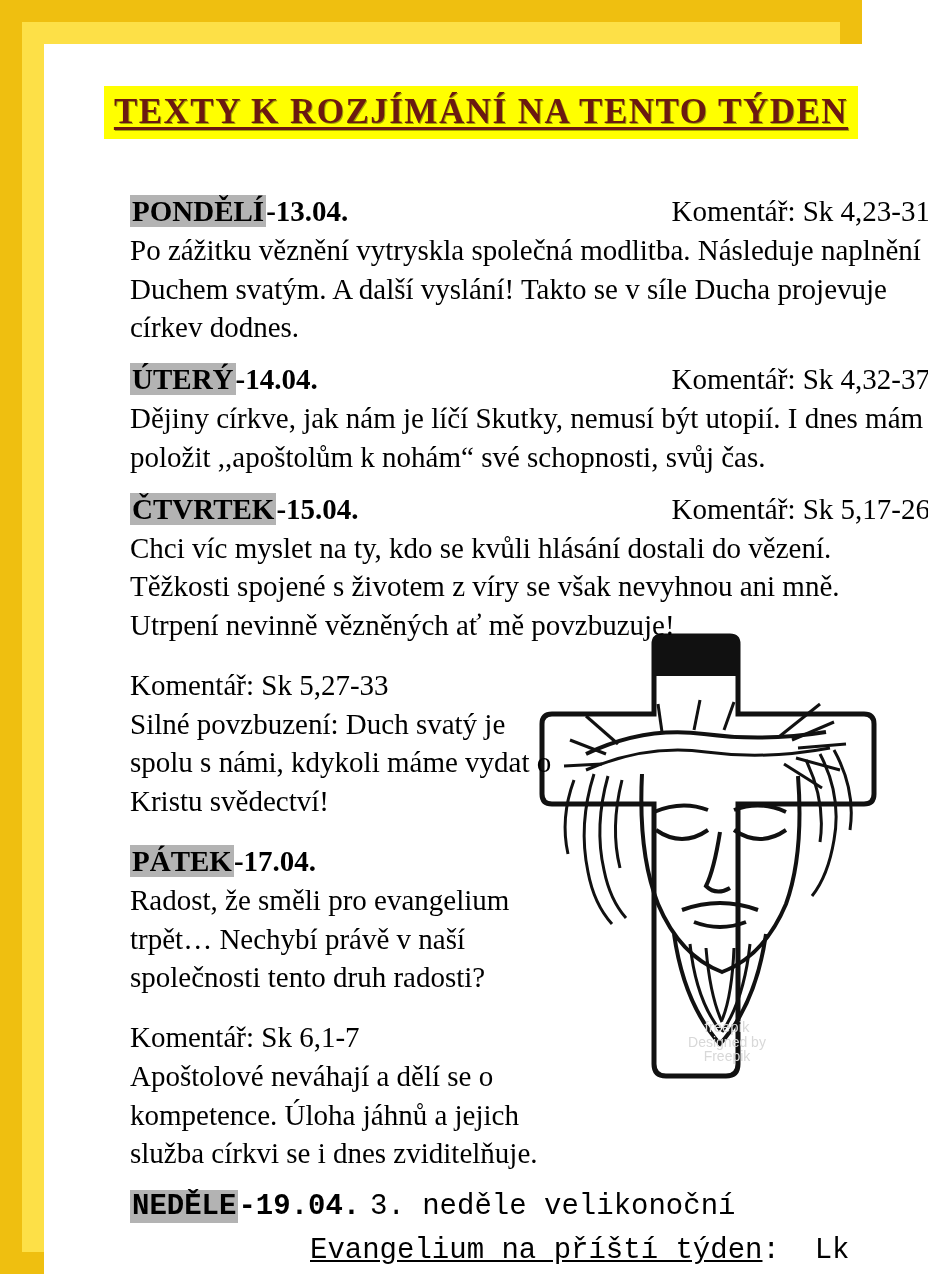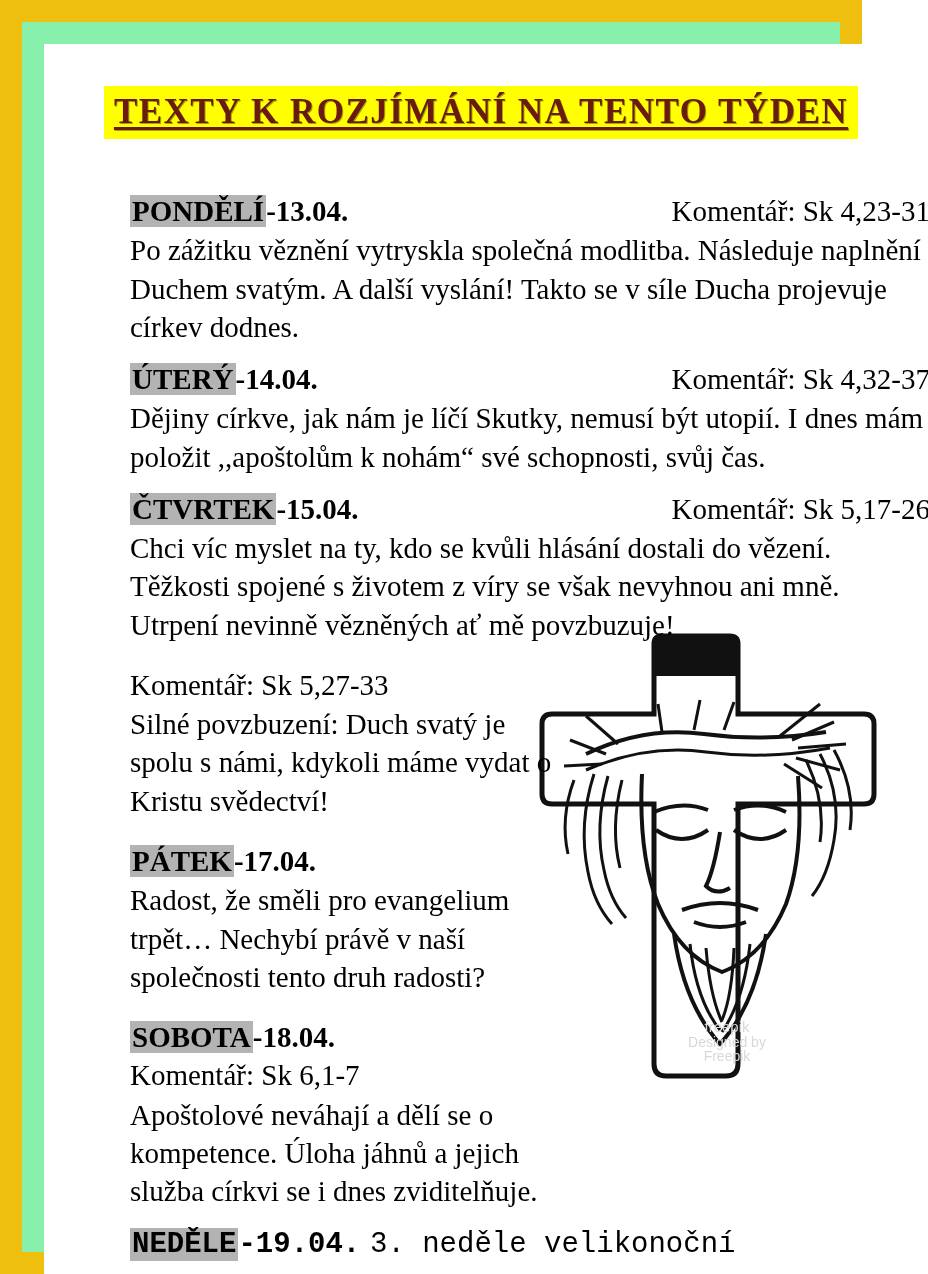--- a/index.html
+++ b/index.html
@@ -15,21 +15,21 @@
   }
 
   
   .page-frame {
     position: absolute;
     left: 0; top: 0;
     width: 862px;
     height: 1274px;
     box-sizing: border-box;
     border: 22px solid #EFBF10;
-    background: #86efac;
+    background: #fde047;
   }
 
   .sheet {
     position: absolute;
     left: 22px; top: 22px;
     width: 884px;
     height: 1230px;
     background: #ffffff;
     box-sizing: border-box;
   }
@@ -248,23 +248,20 @@
       </div>
 
       <div class="day-block narrow" style="margin-top:22px;">
         <div class="day-head">
           <span class="day-name">PÁTEK</span><span class="day-date">-17.04.</span>
         </div>
         <div class="para">Radost, že směli pro evangelium trpět… Nechybí právě v naší společnosti tento druh radosti?</div>
       </div>
 
       <div class="day-block narrow" style="margin-top:22px;">
-        <div class="day-head">
-          <span class="day-name">SOBOTA</span><span class="day-date">-18.04.</span>
-        </div>
         <div>Komentář: Sk 6,1-7</div>
         <div class="para">Apoštolové neváhají a dělí se o kompetence. Úloha jáhnů a jejich služba církvi se i dnes zviditelňuje.</div>
       </div>
 
       <div class="day-block sunday">
         <div class="day-head">
           <span class="sunday-title"><span class="day-name">NEDĚLE</span><span class="day-date">-19.04.</span></span><span class="sunday-desc">3. neděle velikonoční</span>
         </div>
         <div class="gospel-line">
           <span class="ul">Evangelium na příští týden</span><span>:</span>&nbsp;&nbsp;<span>Lk 24,13-35</span>

